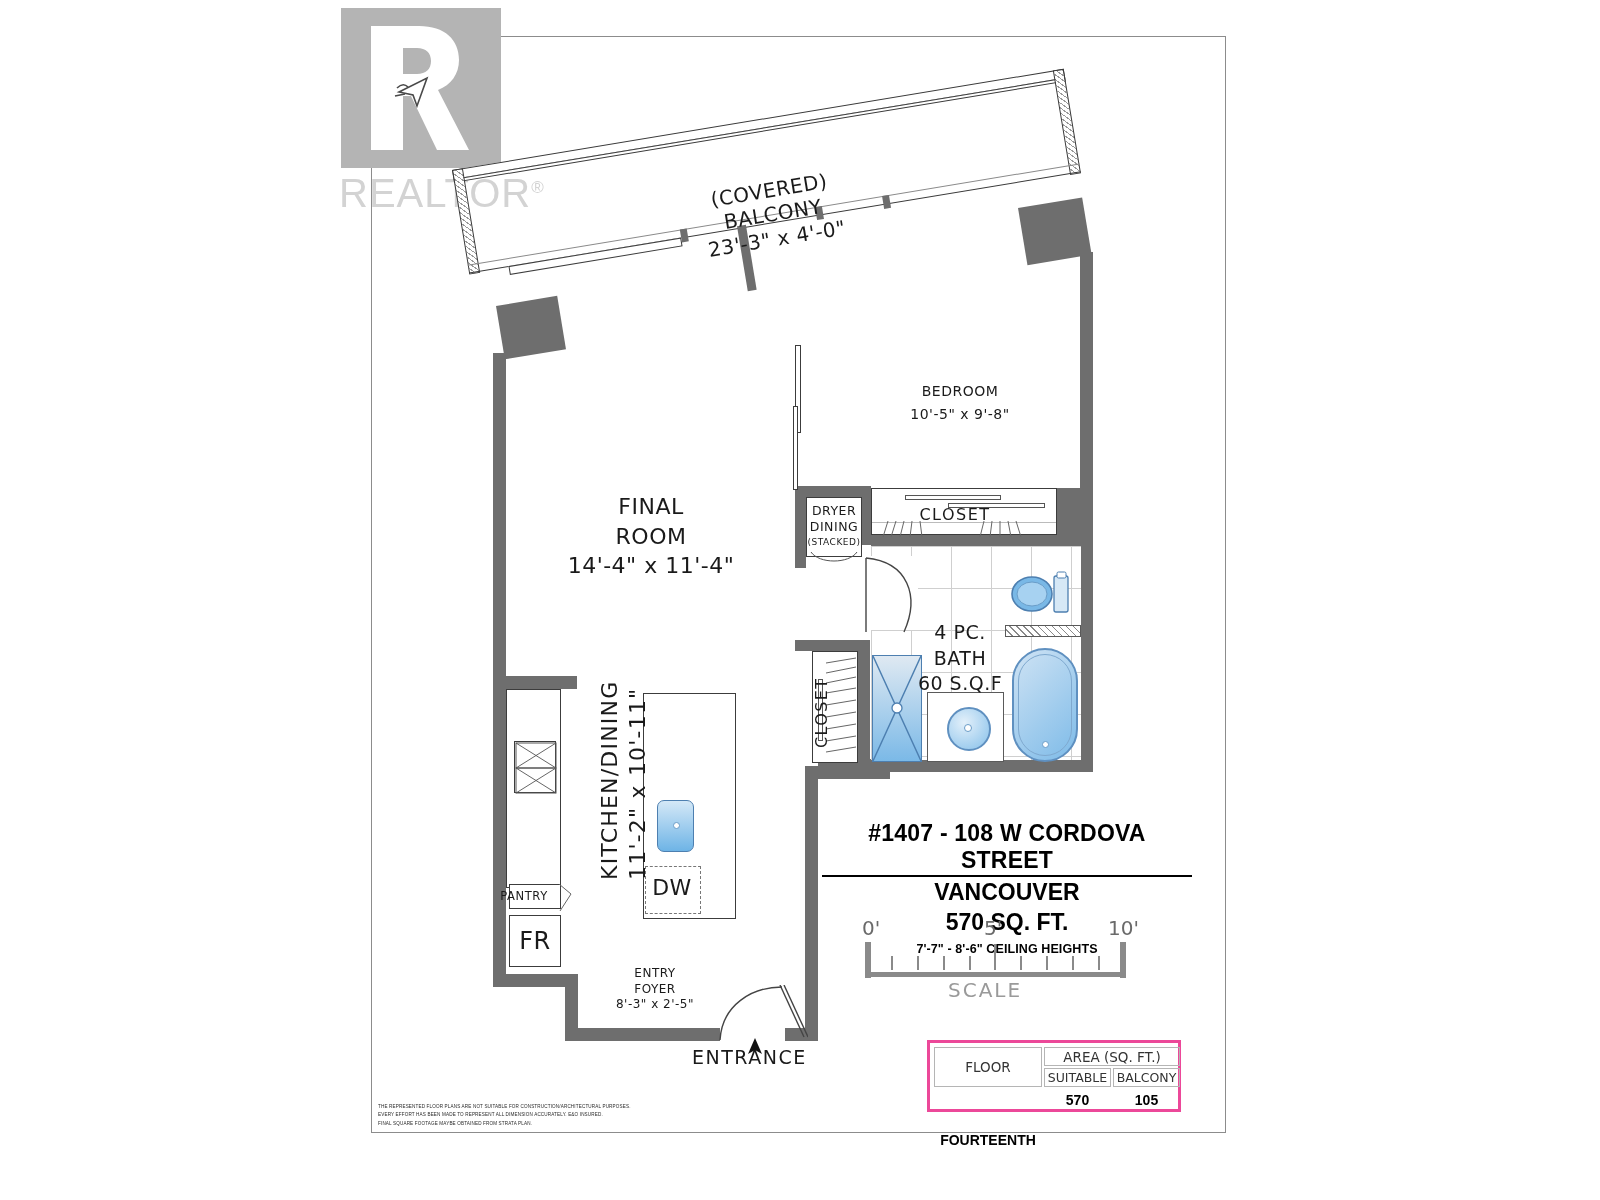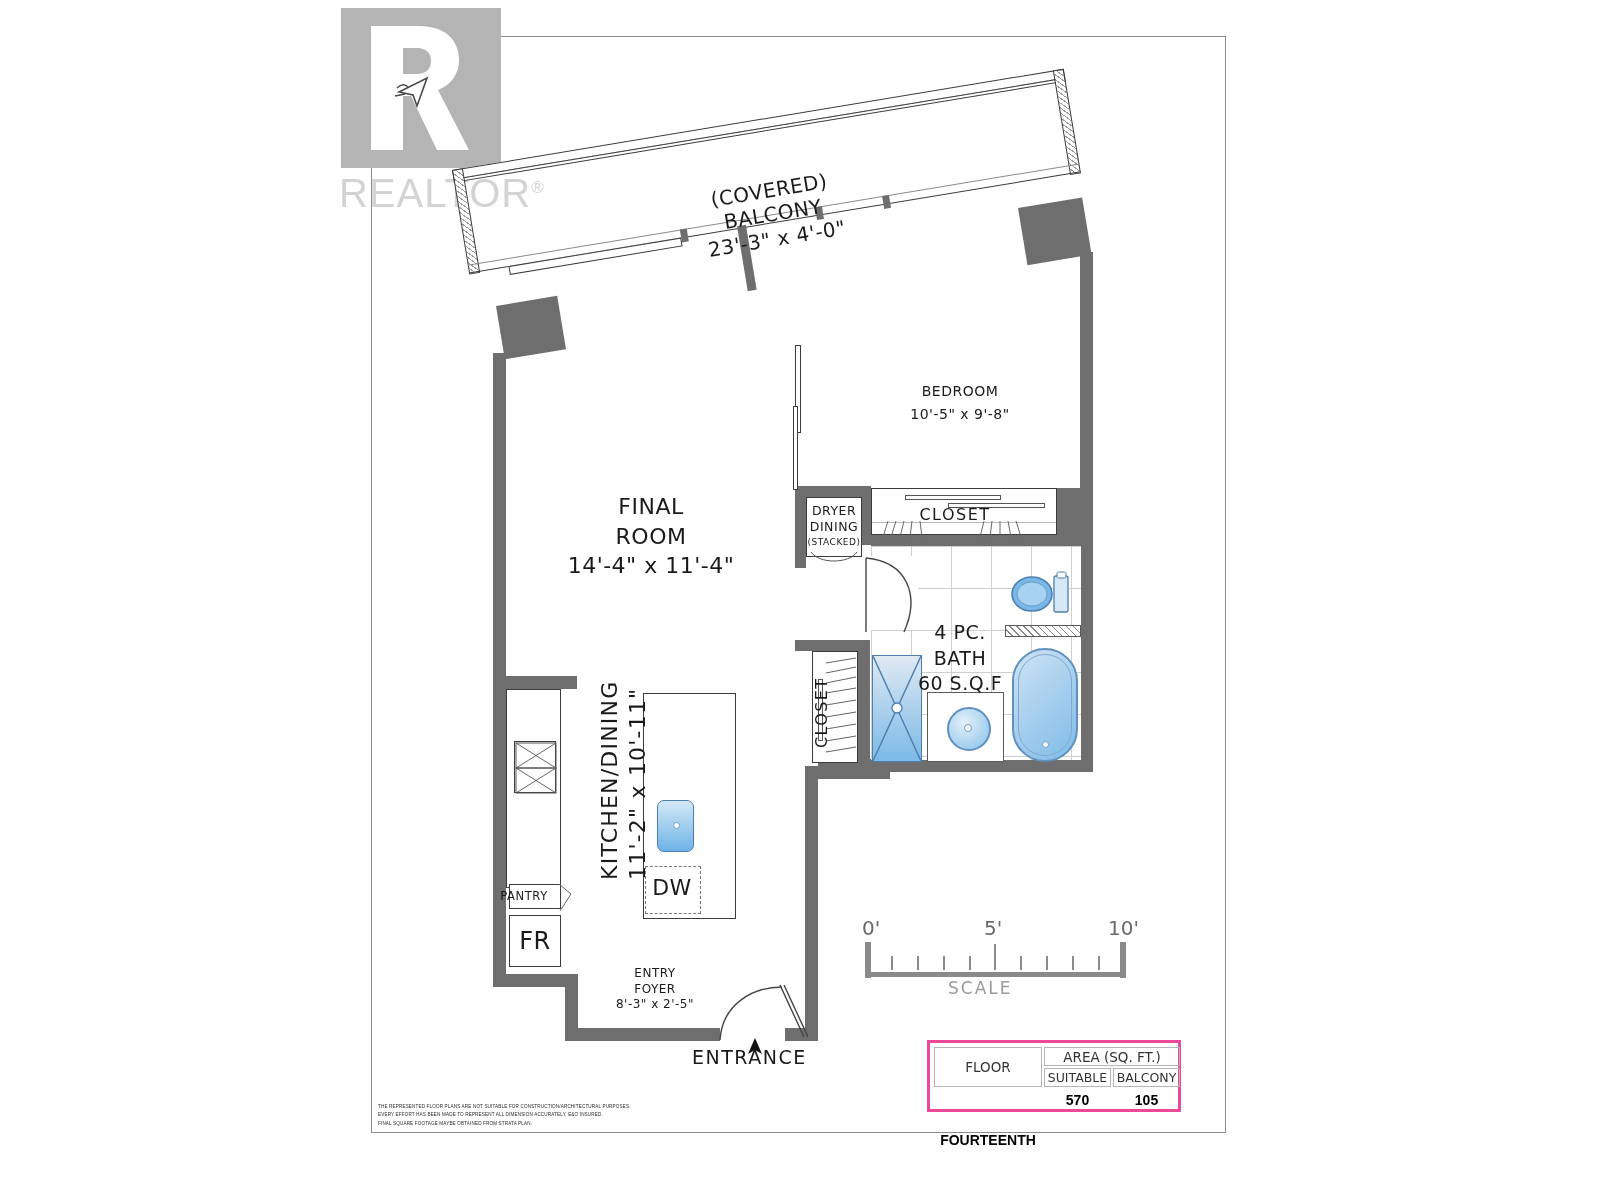--- a/index.html
+++ b/index.html
@@ -60,21 +60,21 @@
   .tb-city{font-size:23px;font-weight:bold;margin-top:2px;}
   .tb-sqft{font-size:23px;font-weight:bold;margin-top:3px;}
   .tb-ceil{font-size:12.5px;font-weight:bold;margin-top:6px;letter-spacing:.1px;}
 
   .scale-wrap{position:absolute;left:862px;top:920px;width:280px;height:80px;}
   .sc-tick-end{position:absolute;width:6px;height:36px;background:#8a8a8a;top:22px;}
   .sc-bar{position:absolute;left:3px;top:52px;width:260px;height:5px;background:#8a8a8a;}
   .sc-tick{position:absolute;width:2px;height:14px;background:#8a8a8a;top:36px;}
   .sc-tick.mid{height:26px;top:24px;}
   .sc-num{position:absolute;top:-4px;font-size:20px;color:#6a6a6a;font-family:"DejaVu Sans",sans-serif;}
-  .sc-word{position:absolute;left:86px;top:58px;font-size:17px;color:#9a9a9a;letter-spacing:2px;}
+  .sc-word{position:absolute;left:86px;top:58px;font-size:20px;color:#9a9a9a;letter-spacing:2px;}
 
   
   .atable{position:absolute;left:927px;top:1040px;width:254px;height:72px;border:3px solid #ec4899;box-sizing:border-box;}
   .acell{position:absolute;border:1px solid #b5b5b5;box-sizing:border-box;font-size:13.5px;display:flex;align-items:center;justify-content:center;font-family:"DejaVu Sans",sans-serif;color:#333;}
   .acell.bold{font-weight:bold;color:#000;font-family:"Liberation Sans",sans-serif;font-size:14px;}
 
   .disc{position:absolute;left:378px;top:1103px;font-size:4.6px;line-height:1.85;color:#2a2a2a;font-family:"Liberation Sans",sans-serif;letter-spacing:.15px;}
 
   .ent-label{position:absolute;font-size:19px;letter-spacing:1.5px;color:#1a1a1a;font-family:"DejaVu Sans",sans-serif;}
 </style>
@@ -277,20 +277,26 @@
     <path d="M66 0 L90 52" stroke="#444" stroke-width="1.4" fill="none"></path>
   </svg>
 
   <div class="ent-label" style="left:692px;top:1046px;">
     <span>ENTRANCE</span>
   </div>
   <svg style="position:absolute;left:744px;top:1037px;width:22px;height:18px;">
     <path d="M11 1 L18 17 L11 13 L4 17 Z" fill="#111"></path>
   </svg>
 
+  <div class="tb" style="left:822px;top:820px;width:370px;">
+    <div class="tb-addr">#1407 - 108 W CORDOVA STREET</div>
+    <div class="tb-city">VANCOUVER</div>
+    <div class="tb-sqft">570 SQ. FT.</div>
+    <div class="tb-ceil">7'-7" - 8'-6" CEILING HEIGHTS</div>
+  </div>
 
   <div class="scale-wrap">
     <div class="sc-num" style="left:0px;">0'</div>
     <div class="sc-num" style="left:122px;">5'</div>
     <div class="sc-num" style="left:246px;">10'</div>
     <div class="sc-tick-end" style="left:3px;"></div>
     <div class="sc-tick-end" style="left:258px;"></div>
     <div class="sc-bar"></div>
     <div class="sc-tick" style="left:29px;"></div>
     <div class="sc-tick" style="left:55px;"></div>

